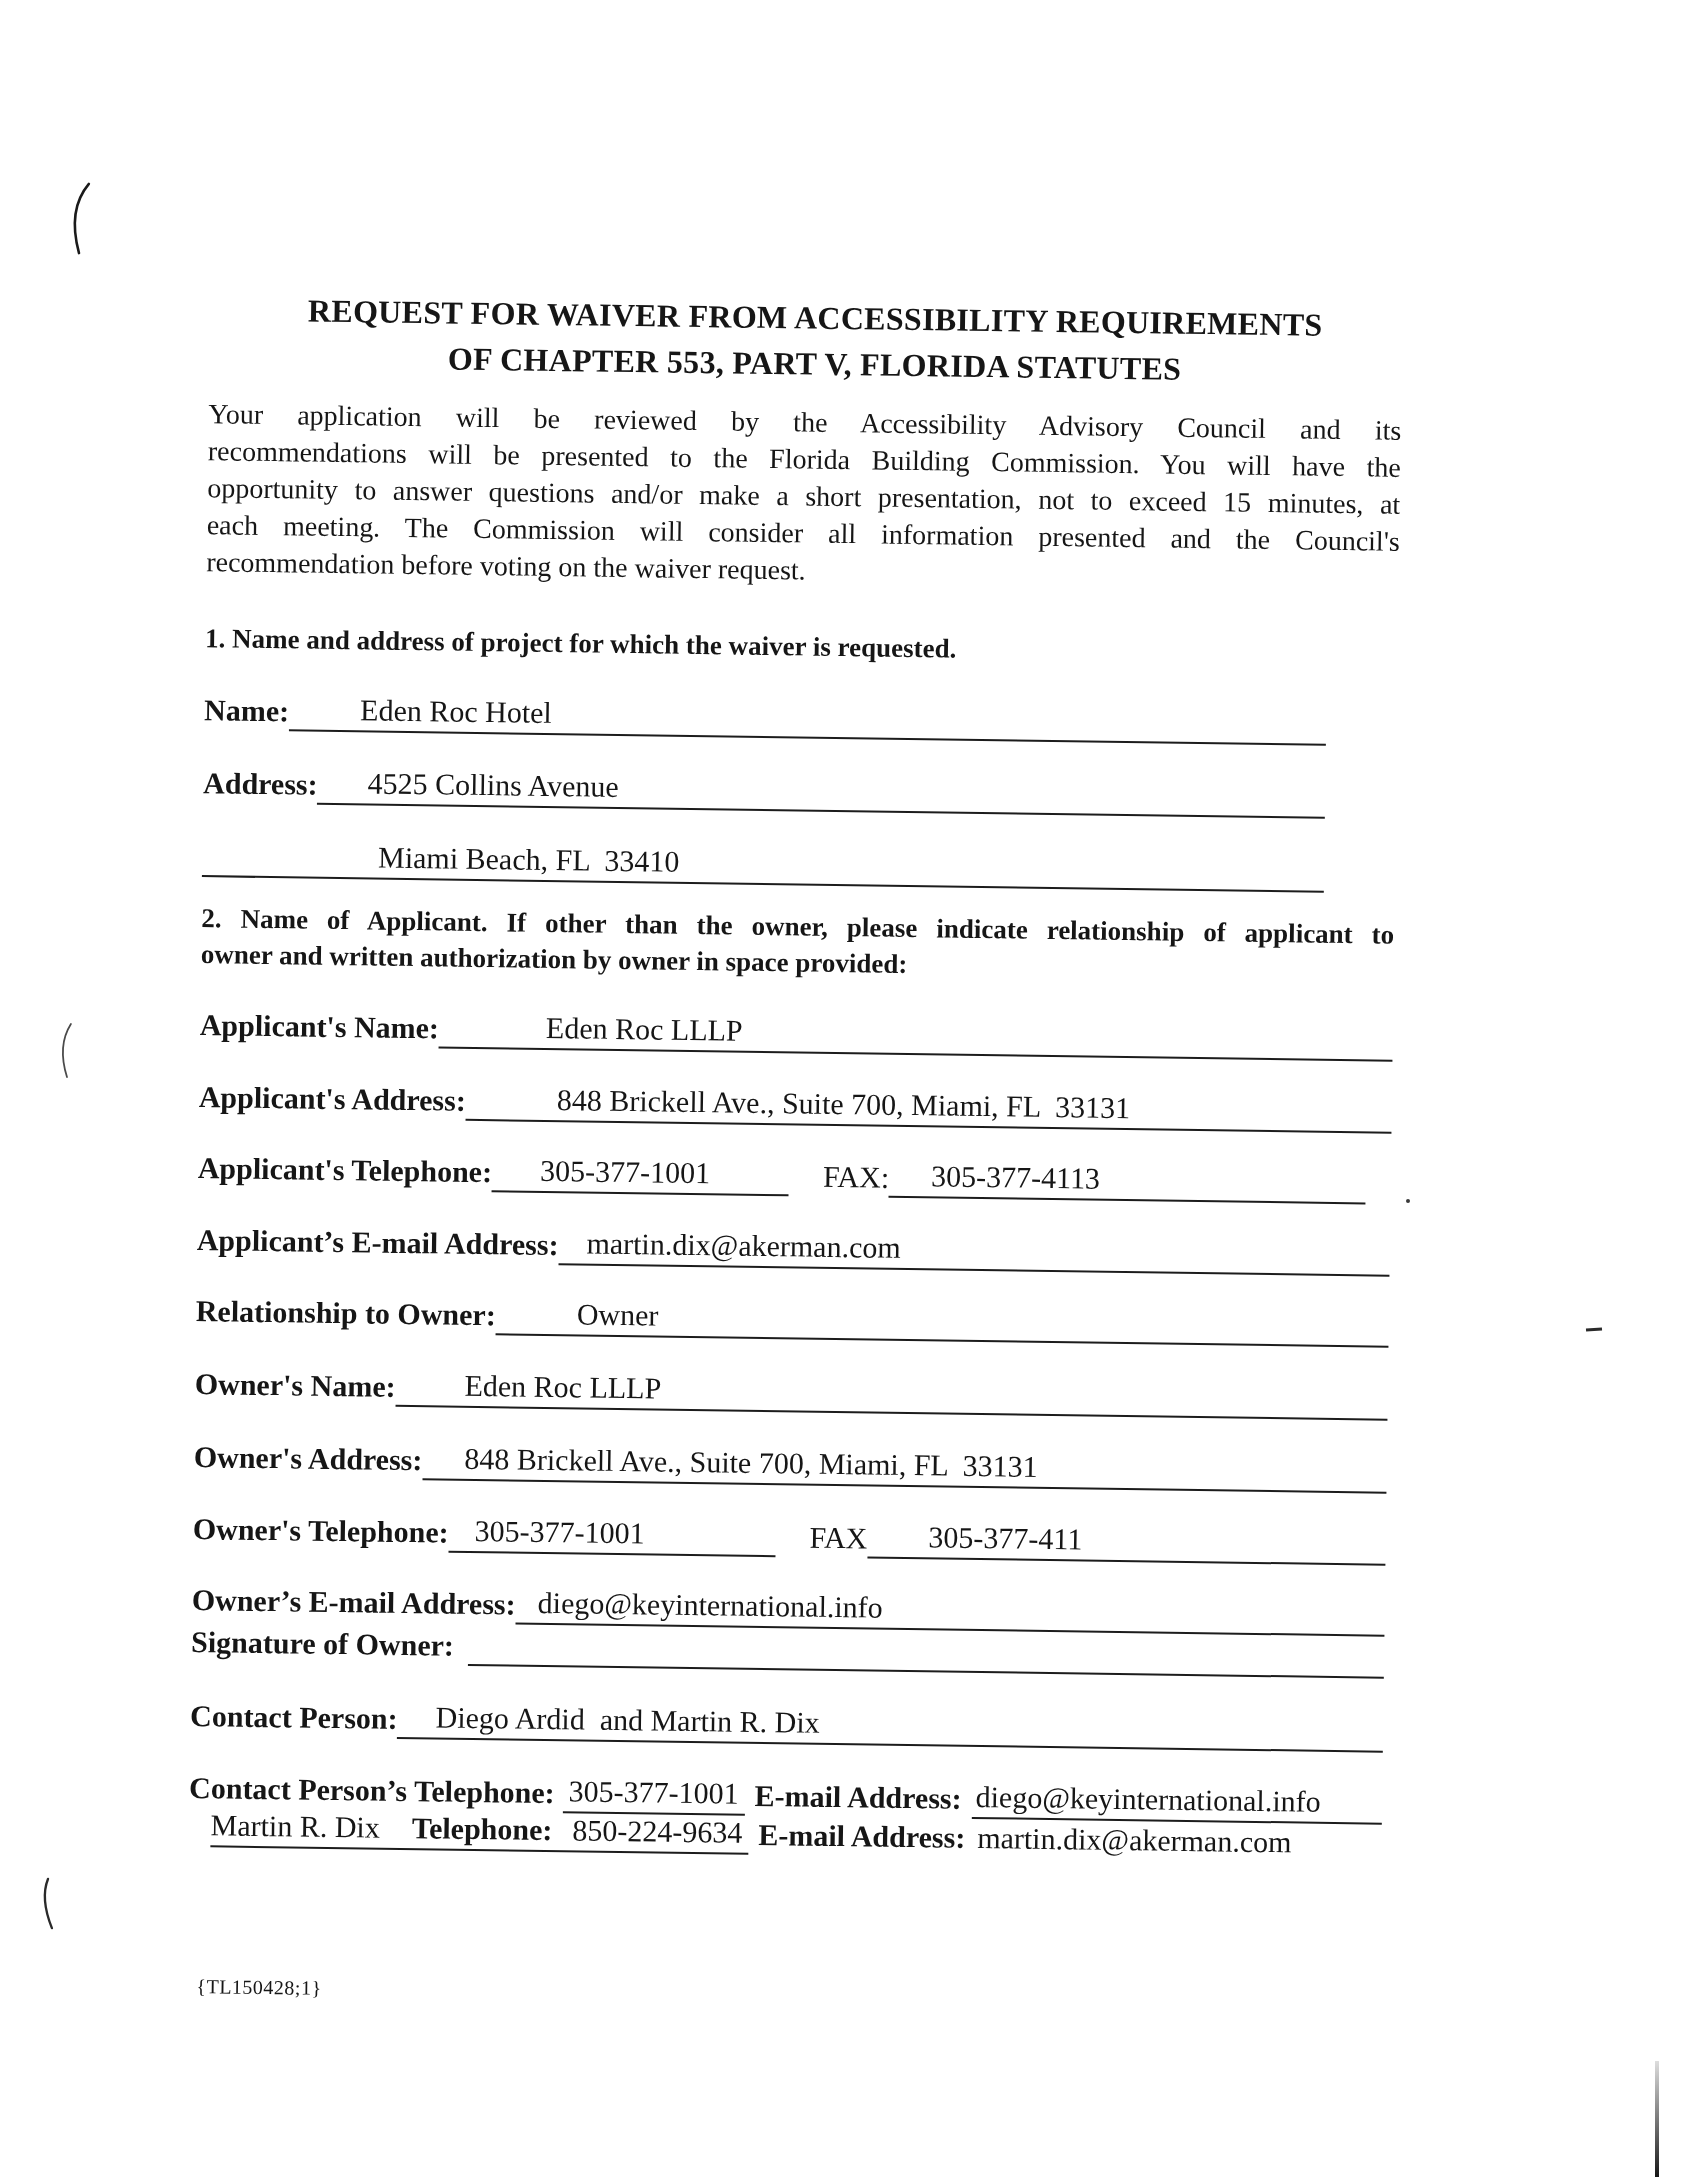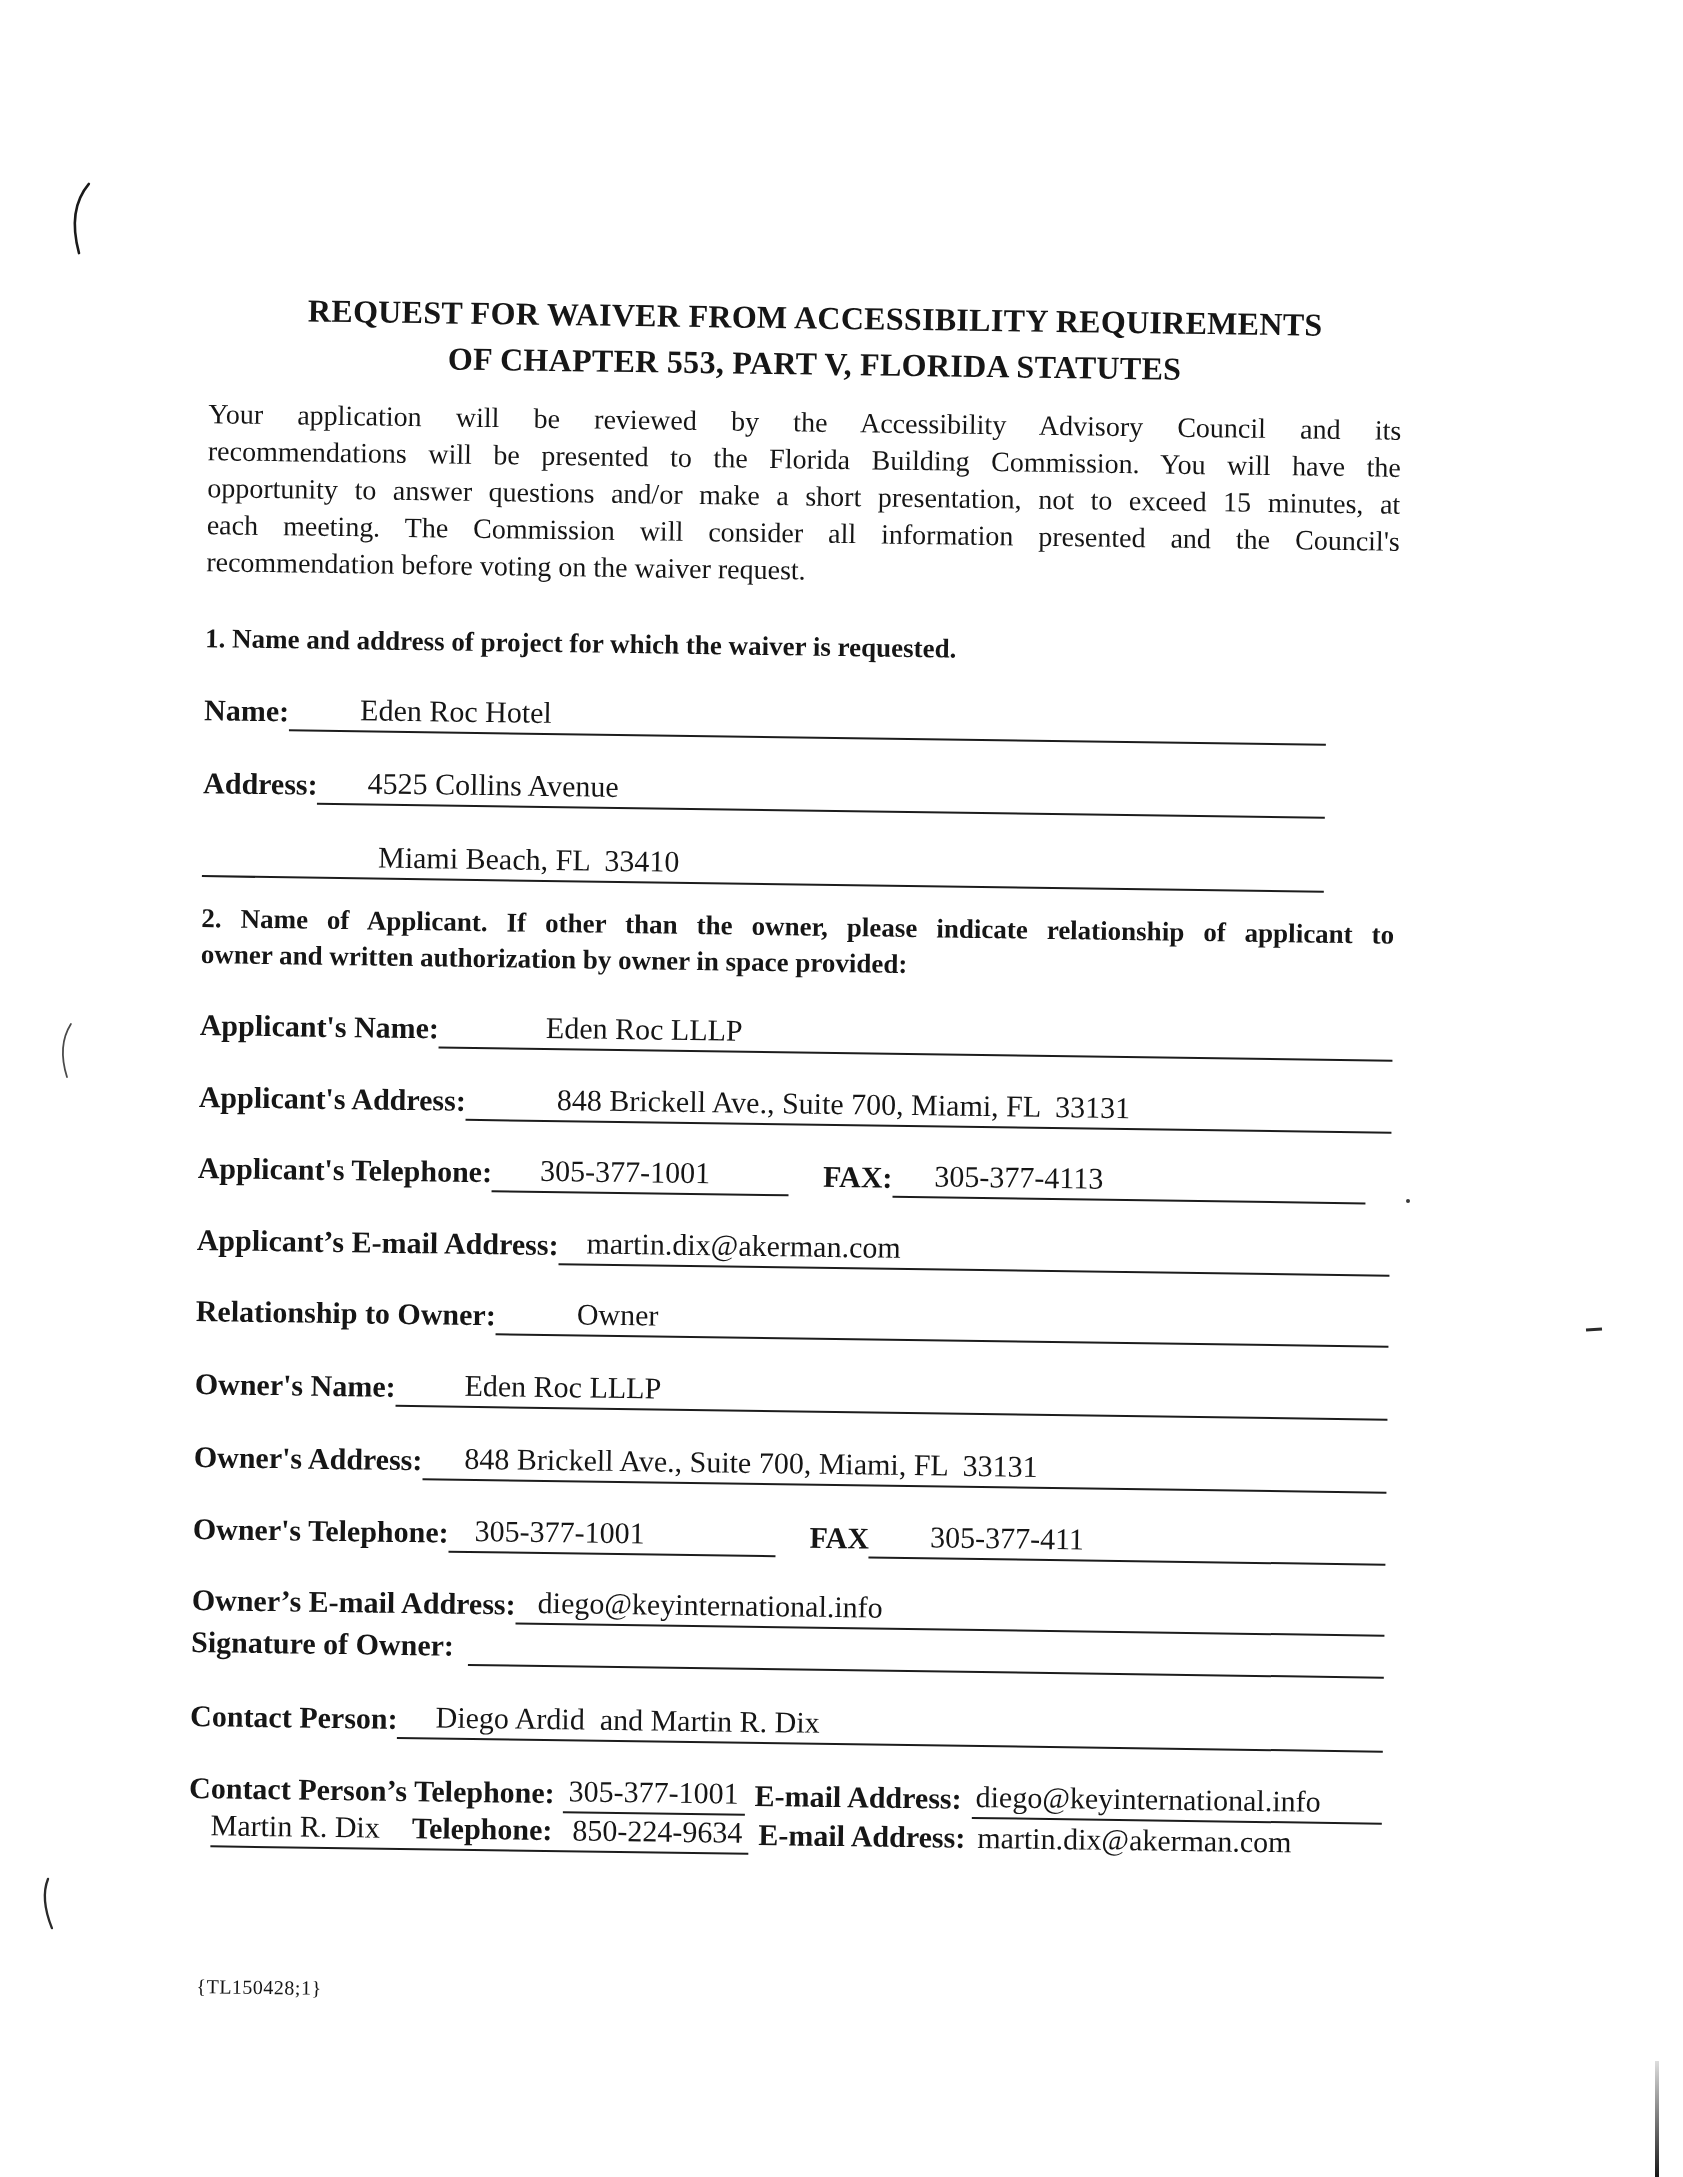--- a/index.html
+++ b/index.html
@@ -60,21 +60,21 @@
   }
   .row.short { right: 71px; }
   .lbl { flex: none; font-weight: bold; padding-bottom: 3px; }
   .fill {
     flex: 1;
     border-bottom: 2px solid #1c1c1c;
     padding-bottom: 3px;
     overflow: hidden;
   }
   .fill.fixed { flex: none; }
-  .faxlbl { flex: none; font-weight: bold; padding-bottom: 3px; margin-left: 34px; text-align: right; }
+  .faxlbl { flex: none; font-weight: normal; padding-bottom: 3px; margin-left: 34px; text-align: right; }
 
   .ctrow {
     position: absolute;
     left: 0; right: 0;
     display: flex;
     align-items: flex-end;
     height: 44px;
     font-size: 30px;
     white-space: pre;
   }

